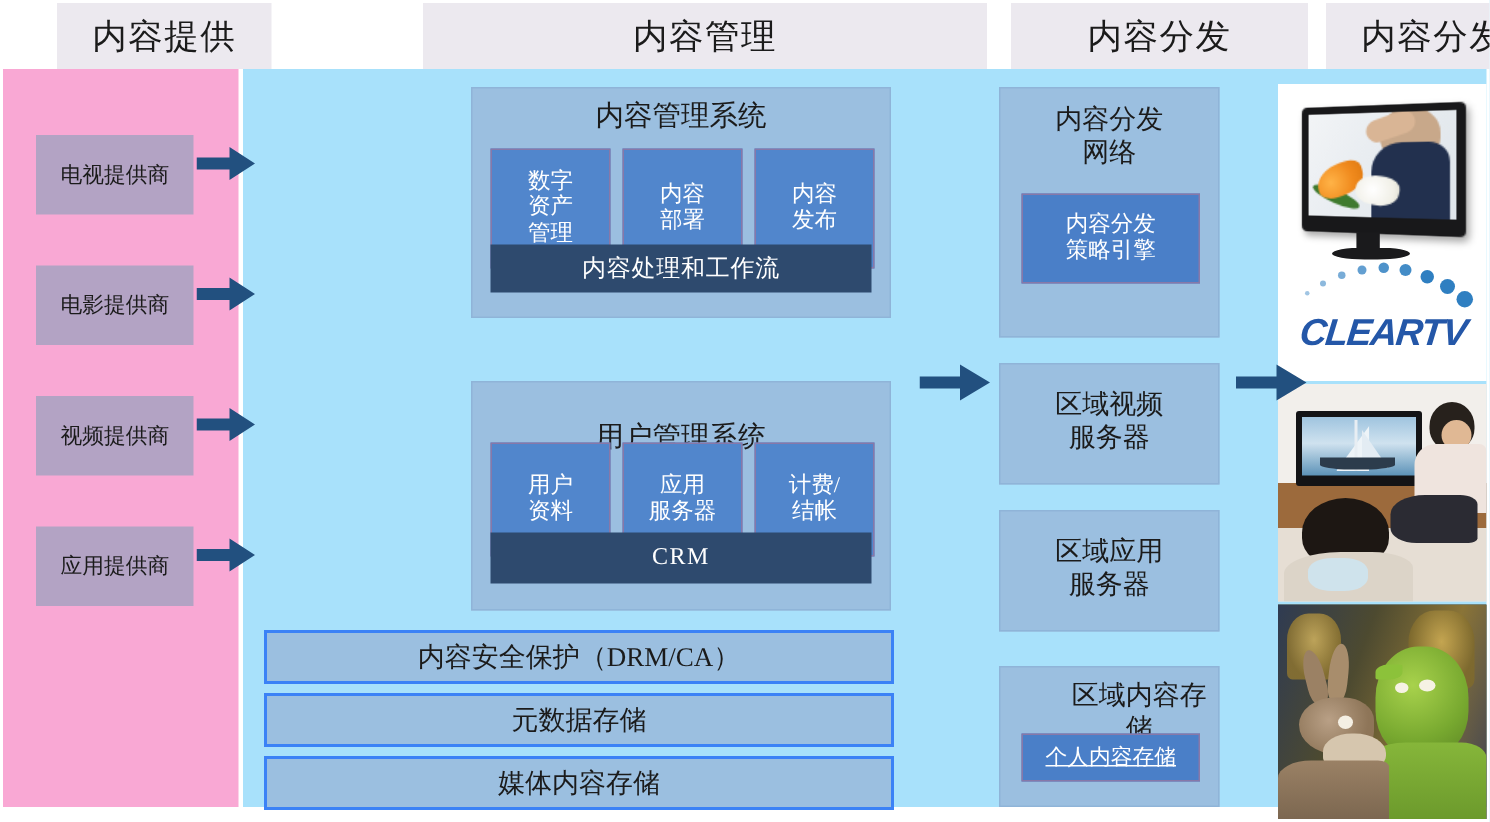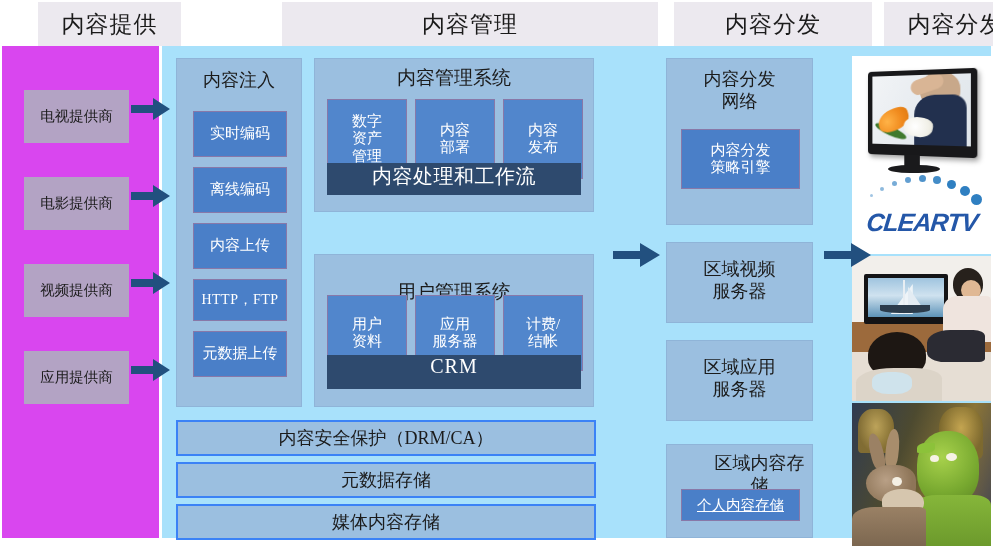--- a/index.html
+++ b/index.html
@@ -17,21 +17,21 @@
     font-size:23px;color:#1b1b1b;letter-spacing:1px;margin-left:36px;
   }
   .hdr-provide{left:2px;width:143px;}
   .hdr-manage{left:246px;width:376px;}
   .hdr-dist{left:638px;width:198px;}
   .hdr-ux{left:848px;width:143px;}
 
   
   .col-provide{
     position:absolute;left:2px;top:46px;width:157px;height:492px;
-    background:#d946ef;
+    background:#f9a8d4;
     font-family:Liberation Mono, monospace;
   }
   .col-blue{
     position:absolute;left:162px;top:46px;width:829px;height:492px;
     background:#a8e1fb;
   }
 
   
   .provider{
     position:absolute;left:22px;width:105px;height:53px;
@@ -56,22 +56,22 @@
     text-align:center;font-size:15px;line-height:1.15;
   }
   .chip.mono{font-family:"Liberation Serif","DejaVu Serif",serif;letter-spacing:.5px;}
 
   
   .chip-lite{background:#5186cc;}
 
   
   .navybar{
     position:absolute;background:#2e4a6e;color:#fff;
-    display:flex;align-items:flex-start;justify-content:center;
-    font-size:20px;letter-spacing:.5px;
+    display:flex;align-items:center;justify-content:center;
+    font-size:16px;letter-spacing:.5px;
   }
 
   
   .widebar{
     position:absolute;background:#9bbfe0;border:2px solid #3b82f6;
     display:flex;align-items:center;justify-content:center;
     color:#1b1b1b;font-size:18px;
   }
 
   
@@ -220,38 +220,20 @@
     <div class="provider" style="top:218px">
         <span>视频提供商</span>
       </div>
     <div class="provider" style="top:305px">
         <span>应用提供商</span>
       </div>
   </div>
 
   <div class="col-blue">
 
-    <div class="panel" style="left:14px;top:12px;width:124px;height:347px;">
-      <div class="panel-title" style="top:11px;">内容注入</div>
-      <div class="chip" style="left:16px;top:52px;width:92px;height:44px;">
-          <span>实时编码</span>
-        </div>
-      <div class="chip" style="left:16px;top:108px;width:92px;height:44px;">
-          <span>离线编码</span>
-        </div>
-      <div class="chip" style="left:16px;top:164px;width:92px;height:44px;">
-          <span>内容上传</span>
-        </div>
-      <div class="chip mono" style="left:16px;top:220px;width:92px;height:40px;font-size:14px;">
-          <span>HTTP，FTP</span>
-        </div>
-      <div class="chip" style="left:16px;top:272px;width:92px;height:44px;">
-          <span>元数据上传</span>
-        </div>
-    </div>
 
     <div class="panel" style="left:152px;top:12px;width:278px;height:152px;">
       <div class="panel-title" style="top:8px;font-size:19px;">内容管理系统</div>
       <div class="chip chip-lite" style="left:12px;top:40px;width:78px;height:78px;white-space:pre-line;"><span>数字
 资产
 管理</span></div>
       <div class="chip chip-lite" style="left:100px;top:40px;width:78px;height:78px;white-space:pre-line;"><span>内容
 部署</span></div>
       <div class="chip chip-lite" style="left:188px;top:40px;width:78px;height:78px;white-space:pre-line;"><span>内容
 发布</span></div>

